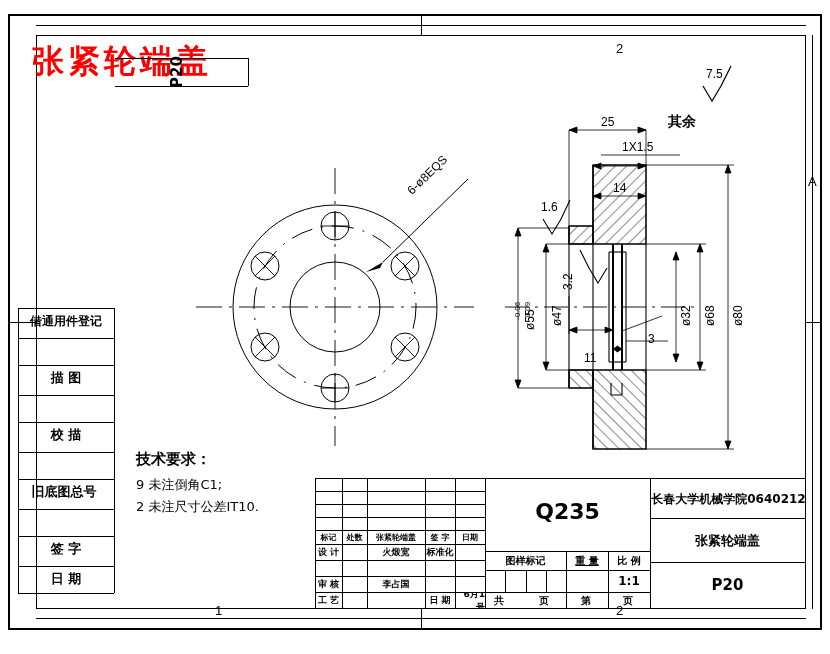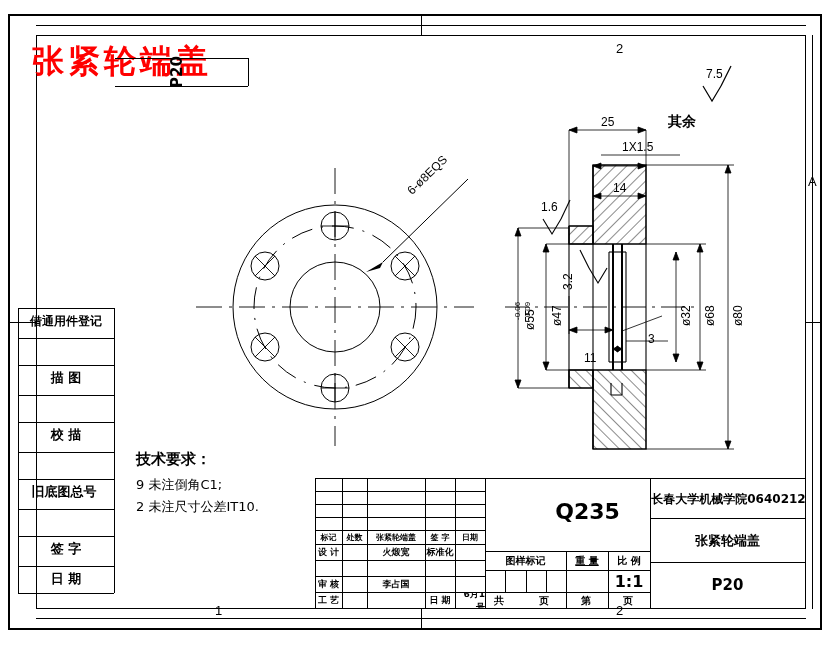--- a/index.html
+++ b/index.html
@@ -282,34 +282,34 @@
 <div class="cell" style="left:367px;top:545px;width:58px;height:15px;font-size:9px;">火煅宽</div>
 <div class="cell" style="left:425px;top:545px;width:30px;height:15px;font-size:9px;">标准化</div>
 
 <div class="cell" style="left:315px;top:577px;width:27px;height:15px;font-size:9px;">审 核</div>
 <div class="cell" style="left:367px;top:577px;width:58px;height:15px;font-size:9px;">李占国</div>
 
 <div class="cell" style="left:315px;top:593px;width:27px;height:15px;font-size:9px;">工 艺</div>
 <div class="cell" style="left:425px;top:593px;width:30px;height:15px;font-size:9px;">日 期</div>
 <div class="cell" style="left:455px;top:593px;width:30px;height:15px;font-size:9px;">6月1号</div>
 
-<div class="cell" style="left:485px;top:493px;width:165px;height:36px;font-size:22px;padding-left:20px;">Q235</div>
+<div class="cell" style="left:485px;top:493px;width:165px;height:36px;font-size:22px;">Q235</div>
 <div class="ln h" style="left:485px;top:551px;width:165px;"></div>
 <div class="ln h" style="left:485px;top:570px;width:165px;"></div>
 <div class="ln h" style="left:485px;top:592px;width:165px;"></div>
 <div class="ln v" style="left:566px;top:551px;height:57px;"></div>
 <div class="ln v" style="left:608px;top:551px;height:57px;"></div>
 <div class="ln v" style="left:505px;top:570px;height:22px;"></div>
 <div class="ln v" style="left:526px;top:570px;height:22px;"></div>
 <div class="ln v" style="left:546px;top:570px;height:22px;"></div>
 
 <div class="cell" style="left:485px;top:552px;width:81px;height:18px;font-size:10px;">图样标记</div>
 <div class="cell" style="left:566px;top:552px;width:42px;height:18px;font-size:10px;text-decoration:underline;">重 量</div>
 <div class="cell" style="left:608px;top:552px;width:42px;height:18px;font-size:10px;">比 例</div>
-<div class="cell" style="left:608px;top:571px;width:42px;height:20px;font-size:16px;">1:1</div>
+<div class="cell" style="left:608px;top:571px;width:42px;height:20px;font-size:12px;">1:1</div>
 
 <div class="cell" style="left:485px;top:593px;width:28px;height:15px;font-size:10px;">共</div>
 <div class="cell" style="left:530px;top:593px;width:28px;height:15px;font-size:10px;">页</div>
 <div class="cell" style="left:572px;top:593px;width:28px;height:15px;font-size:10px;">第</div>
 <div class="cell" style="left:614px;top:593px;width:28px;height:15px;font-size:10px;">页</div>
 
 <div class="ln h" style="left:650px;top:518px;width:155px;"></div>
 <div class="ln h" style="left:650px;top:562px;width:155px;"></div>
 <div class="cell" style="left:650px;top:486px;width:157px;height:26px;font-size:12px;">长春大学机械学院0640212</div>
 <div class="cell" style="left:650px;top:528px;width:155px;height:26px;font-size:13px;">张紧轮端盖</div>

